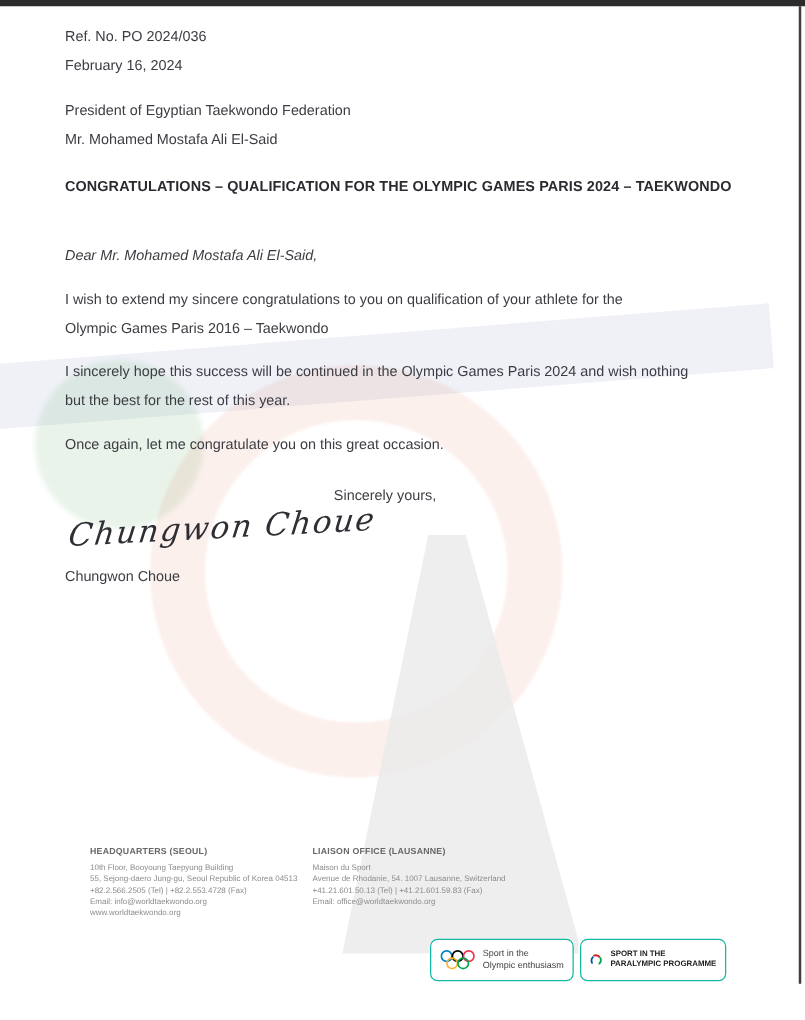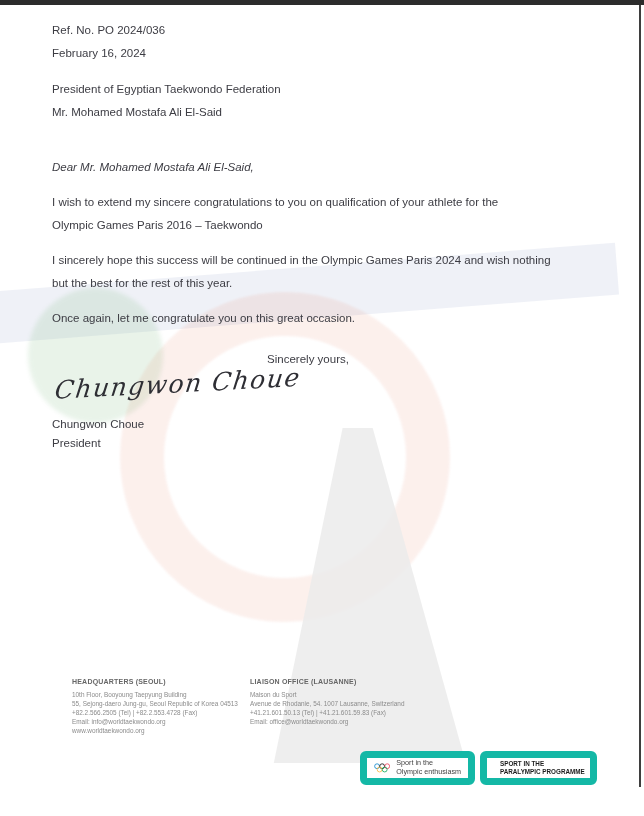--- a/index.html
+++ b/index.html
@@ -58,22 +58,22 @@
   .footer-col.lo { left:250px; width:170px; }
   .footer-heading {
     font-size:7px; font-weight:bold; color:#666666;
     letter-spacing:.2px; margin-bottom:5px; white-space:nowrap;
   }
   .footer-line { font-size:6.4px; line-height:9px; color:#8b8b8b; white-space:nowrap; }
 
   
   .badge {
     position:absolute; top:751px; height:34px; background:#ffffff;
-    border:7px solid #14b8a6; border-radius:6px; box-sizing:border-box;
-    display:flex; align-items:center; padding:0 7px; gap:6px;margin-left:16px;
+    border:1px solid #14b8a6; border-radius:6px; box-sizing:border-box;
+    display:flex; align-items:center; padding:0 7px; gap:6px;
   }
   .badge.olympic    { left:344px; width:115px; }
   .badge.paralympic { left:464px; width:117px; }
   .badge-text-reg  { font-size:7.2px; line-height:8.8px; color:#3f3f3f; white-space:nowrap; }
   .badge-text-bold { font-size:6.3px; line-height:8px; color:#1c1c1c; font-weight:bold; white-space:nowrap; }
 </style>
 </head>
 <body>
 
 <div class="page">
@@ -88,33 +88,33 @@
 
   <div class="content">
     <div class="line">Ref. No. PO 2024/036</div>
     <div class="line">February 16, 2024</div>
 
     <div class="block-recipient">
       <div class="line">President of Egyptian Taekwondo Federation</div>
       <div class="line">Mr. Mohamed Mostafa Ali El-Said</div>
     </div>
 
+    <div class="subject line">CONGRATULATIONS – QUALIFICATION FOR THE OLYMPIC GAMES PARIS 2024 – TAEKWONDO</div>
 
     <div class="salutation line">Dear Mr. Mohamed Mostafa Ali El-Said,</div>
 
     <div class="para">I wish to extend my sincere congratulations to you on qualification of your athlete for the
 Olympic Games Paris 2016 – Taekwondo</div>
     <div class="para">I sincerely hope this success will be continued in the Olympic Games Paris 2024 and wish nothing
 but the best for the rest of this year.</div>
     <div class="para">Once again, let me congratulate you on this great occasion.</div>
 
     <div class="closing line">Sincerely yours,</div>
     <div class="sig-script">Chungwon Choue</div>
     <div class="sig-name line">Chungwon Choue</div>
-    <div class="sig-title line">President</div>
   </div>
 
   <div class="footer-col hq">
     <div class="footer-heading">HEADQUARTERS (SEOUL)</div>
     <div class="footer-line">10th Floor, Booyoung Taepyung Building</div>
     <div class="footer-line">55, Sejong-daero Jung-gu, Seoul Republic of Korea 04513</div>
     <div class="footer-line">+82.2.566.2505 (Tel) | +82.2.553.4728 (Fax)</div>
     <div class="footer-line">Email: info@worldtaekwondo.org</div>
     <div class="footer-line">www.worldtaekwondo.org</div>
   </div>

